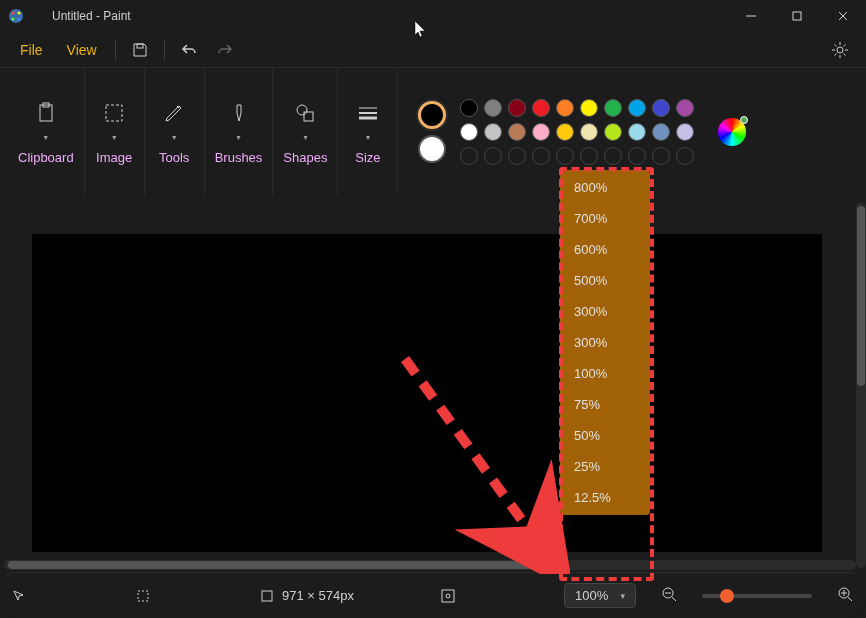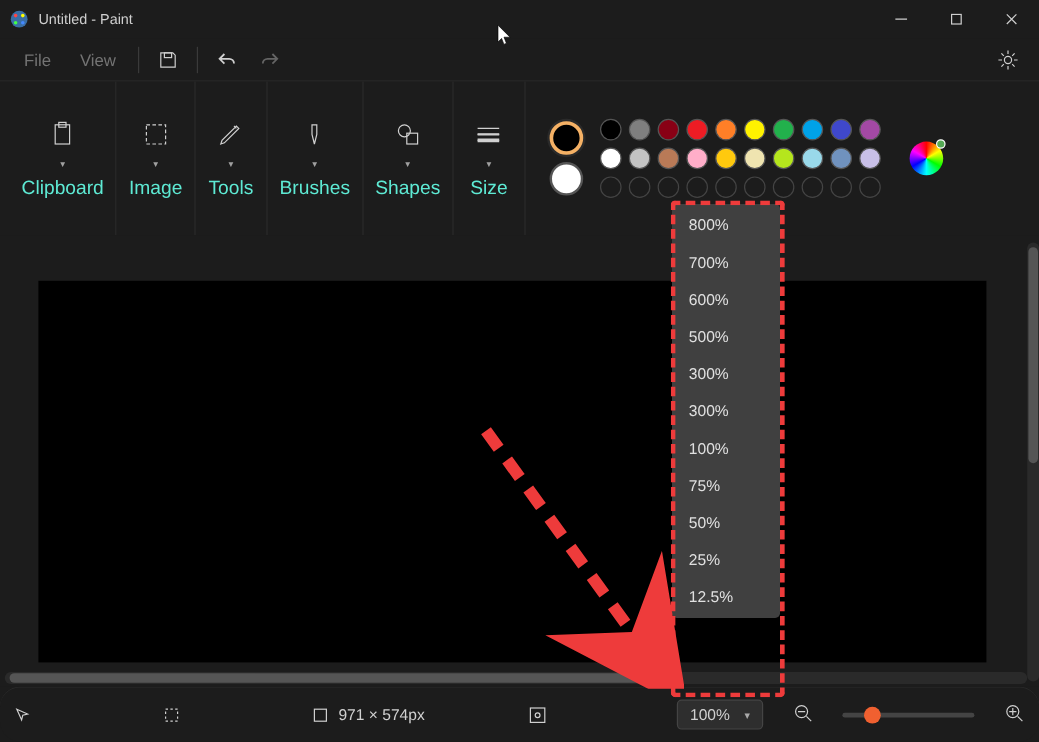--- a/index.html
+++ b/index.html
@@ -22,38 +22,39 @@
     padding-left: 8px;
   }
   .titlebar .app-icon {
     width: 16px; height: 16px;
     margin-right: 8px;
   }
   .titlebar .title {
     color: #cfcfcf;
     font-size: 12px;
     flex: 1;
+    margin-left: 20px;
   }
   .win-controls { display: flex; }
   .win-btn {
     width: 46px; height: 32px;
     display:flex; align-items:center; justify-content:center;
     color:#cfcfcf;
   }
   .win-btn svg { pointer-events:none; }
 
   
   .menubar {
     height: 36px;
     display: flex;
     align-items: center;
     padding: 0 8px;
     border-bottom: 1px solid #2a2a2a;
   }
-  .menu-item { padding: 6px 12px; color:#737373; font-size:14px }
+  .menu-item { padding: 6px 12px; color:#eab308; font-size:14px }
   .vsep { width:1px; height:22px; background:#3a3a3a; margin:0 6px; }
   .icon-btn { width:36px; height:32px; display:flex; align-items:center; justify-content:center; color:#cfcfcf; }
   .icon-btn.dim { opacity:0.4; }
   .spacer { flex:1; }
 
   
   .ribbon {
     height: 128px;
     display:flex;
     align-items:stretch;
@@ -63,21 +64,21 @@
   }
   .ribbon-group {
     display:flex; flex-direction:column; align-items:center; justify-content:center;
     padding: 8px 10px 6px 10px;
     gap:4px;
     border-right:1px solid #2a2a2a;
     min-width:60px;
   }
   .ribbon-group:last-of-type { border-right:none; }
   .ribbon-icon { width:24px; height:24px; color:#d0d0d0; display:flex;align-items:center;justify-content:center; }
-  .ribbon-label { font-size:16px; color:#5eead4; margin-top:4px; }
+  .ribbon-label { font-size:13px; color:#f0abfc; margin-top:4px; }
   .ribbon-group .chev { font-size:8px; color:#a0a0a0; margin-top:2px; }
   .ribbon-group .btnwrap { display:flex; flex-direction:column; align-items:center; gap:6px; }
 
   
   .colors-panel {
     display:flex;
     align-items:center;
     gap:14px;
     padding-left:20px;
   }
@@ -157,21 +158,21 @@
     position:absolute; left:18px; top:-5px; width:14px; height:14px;
     border-radius:50%; background:#f06030;
   }
 
   
   .zoom-menu {
     position:absolute;
     left:560px;
     top:170px;
     width:90px;
-    background:#404040;
+    background:#a16207;
     border-radius:4px;
     display:flex; flex-direction:column;
     z-index:50;
     padding:2px 0;
   }
   .zoom-menu-item {
     padding:8px 14px;
     font-size:13px;
     color:#e0e0e0;
     text-align:left;

